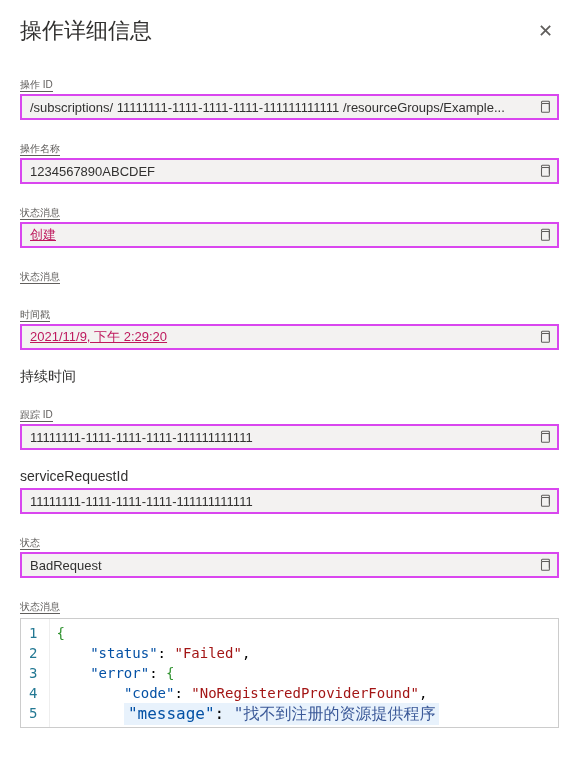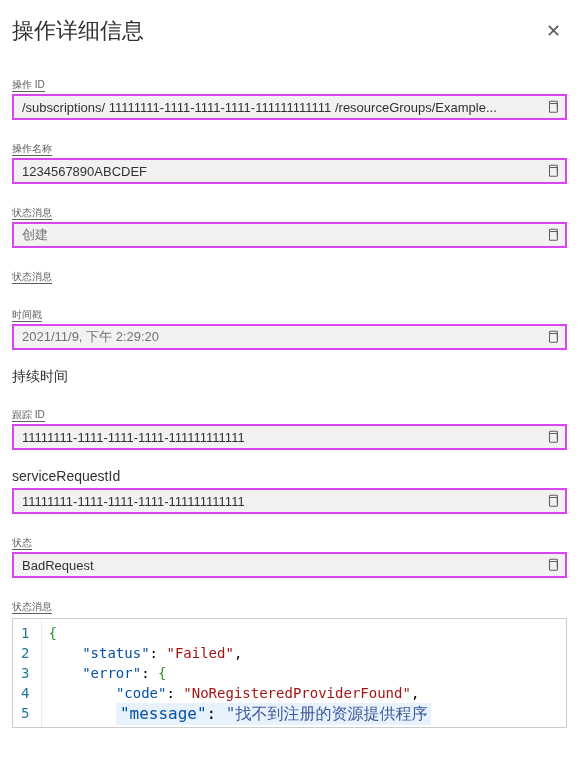--- a/index.html
+++ b/index.html
@@ -9,21 +9,21 @@
     }
     body {
       font-family: "Segoe UI", "Microsoft YaHei", sans-serif;
       background: #ffffff;
       width: 579px;
       height: 780px;
       overflow: hidden;
       position: relative;
     }
     .panel {
-      padding: 16px 12px;
+      padding: 16px 20px;
       height: 100%;
       overflow-y: auto;
     }
     .panel::-webkit-scrollbar {
       width: 10px;
     }
     .panel::-webkit-scrollbar-track {
       background: #f0f0f0;
     }
     .panel::-webkit-scrollbar-thumb {
@@ -73,21 +73,22 @@
     }
     .field-value {
       flex: 1;
       font-size: 13px;
       color: #323130;
       white-space: nowrap;
       overflow: hidden;
       text-overflow: ellipsis;
     }
     .field-value.muted {
-      color: #737373;
+      color: #be185d;
+      text-decoration: underline;
     }
     .copy-icon {
       width: 16px;
       height: 16px;
       cursor: pointer;
       flex-shrink: 0;
       margin-left: 6px;
       display: flex;
       align-items: center;
       justify-content: center;

